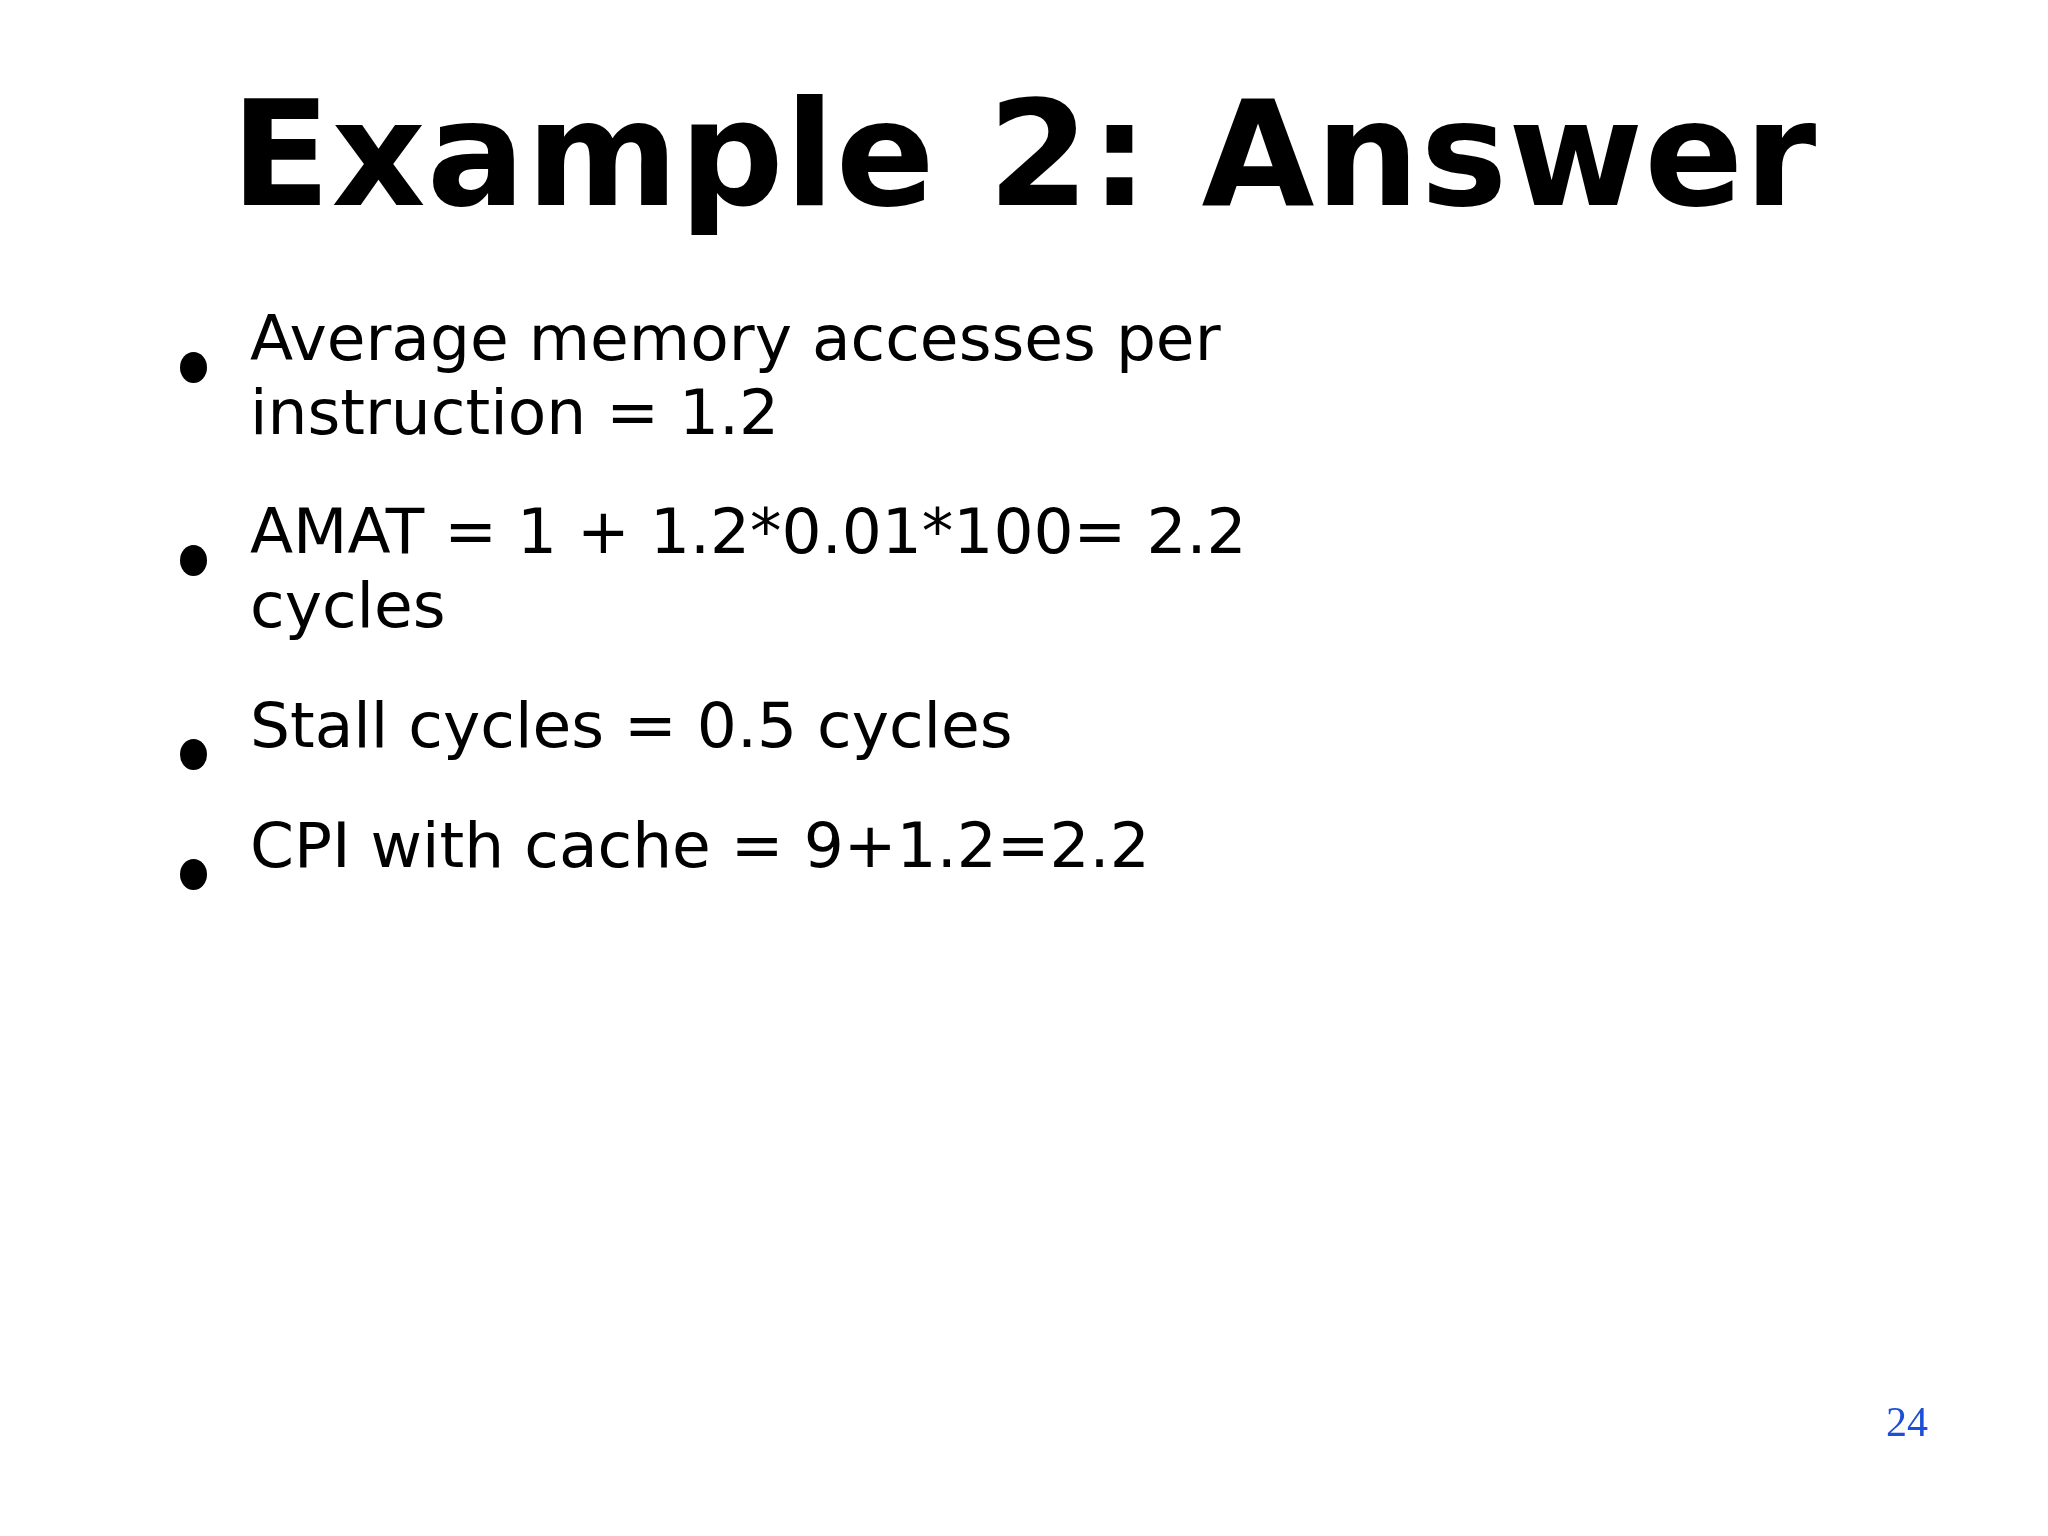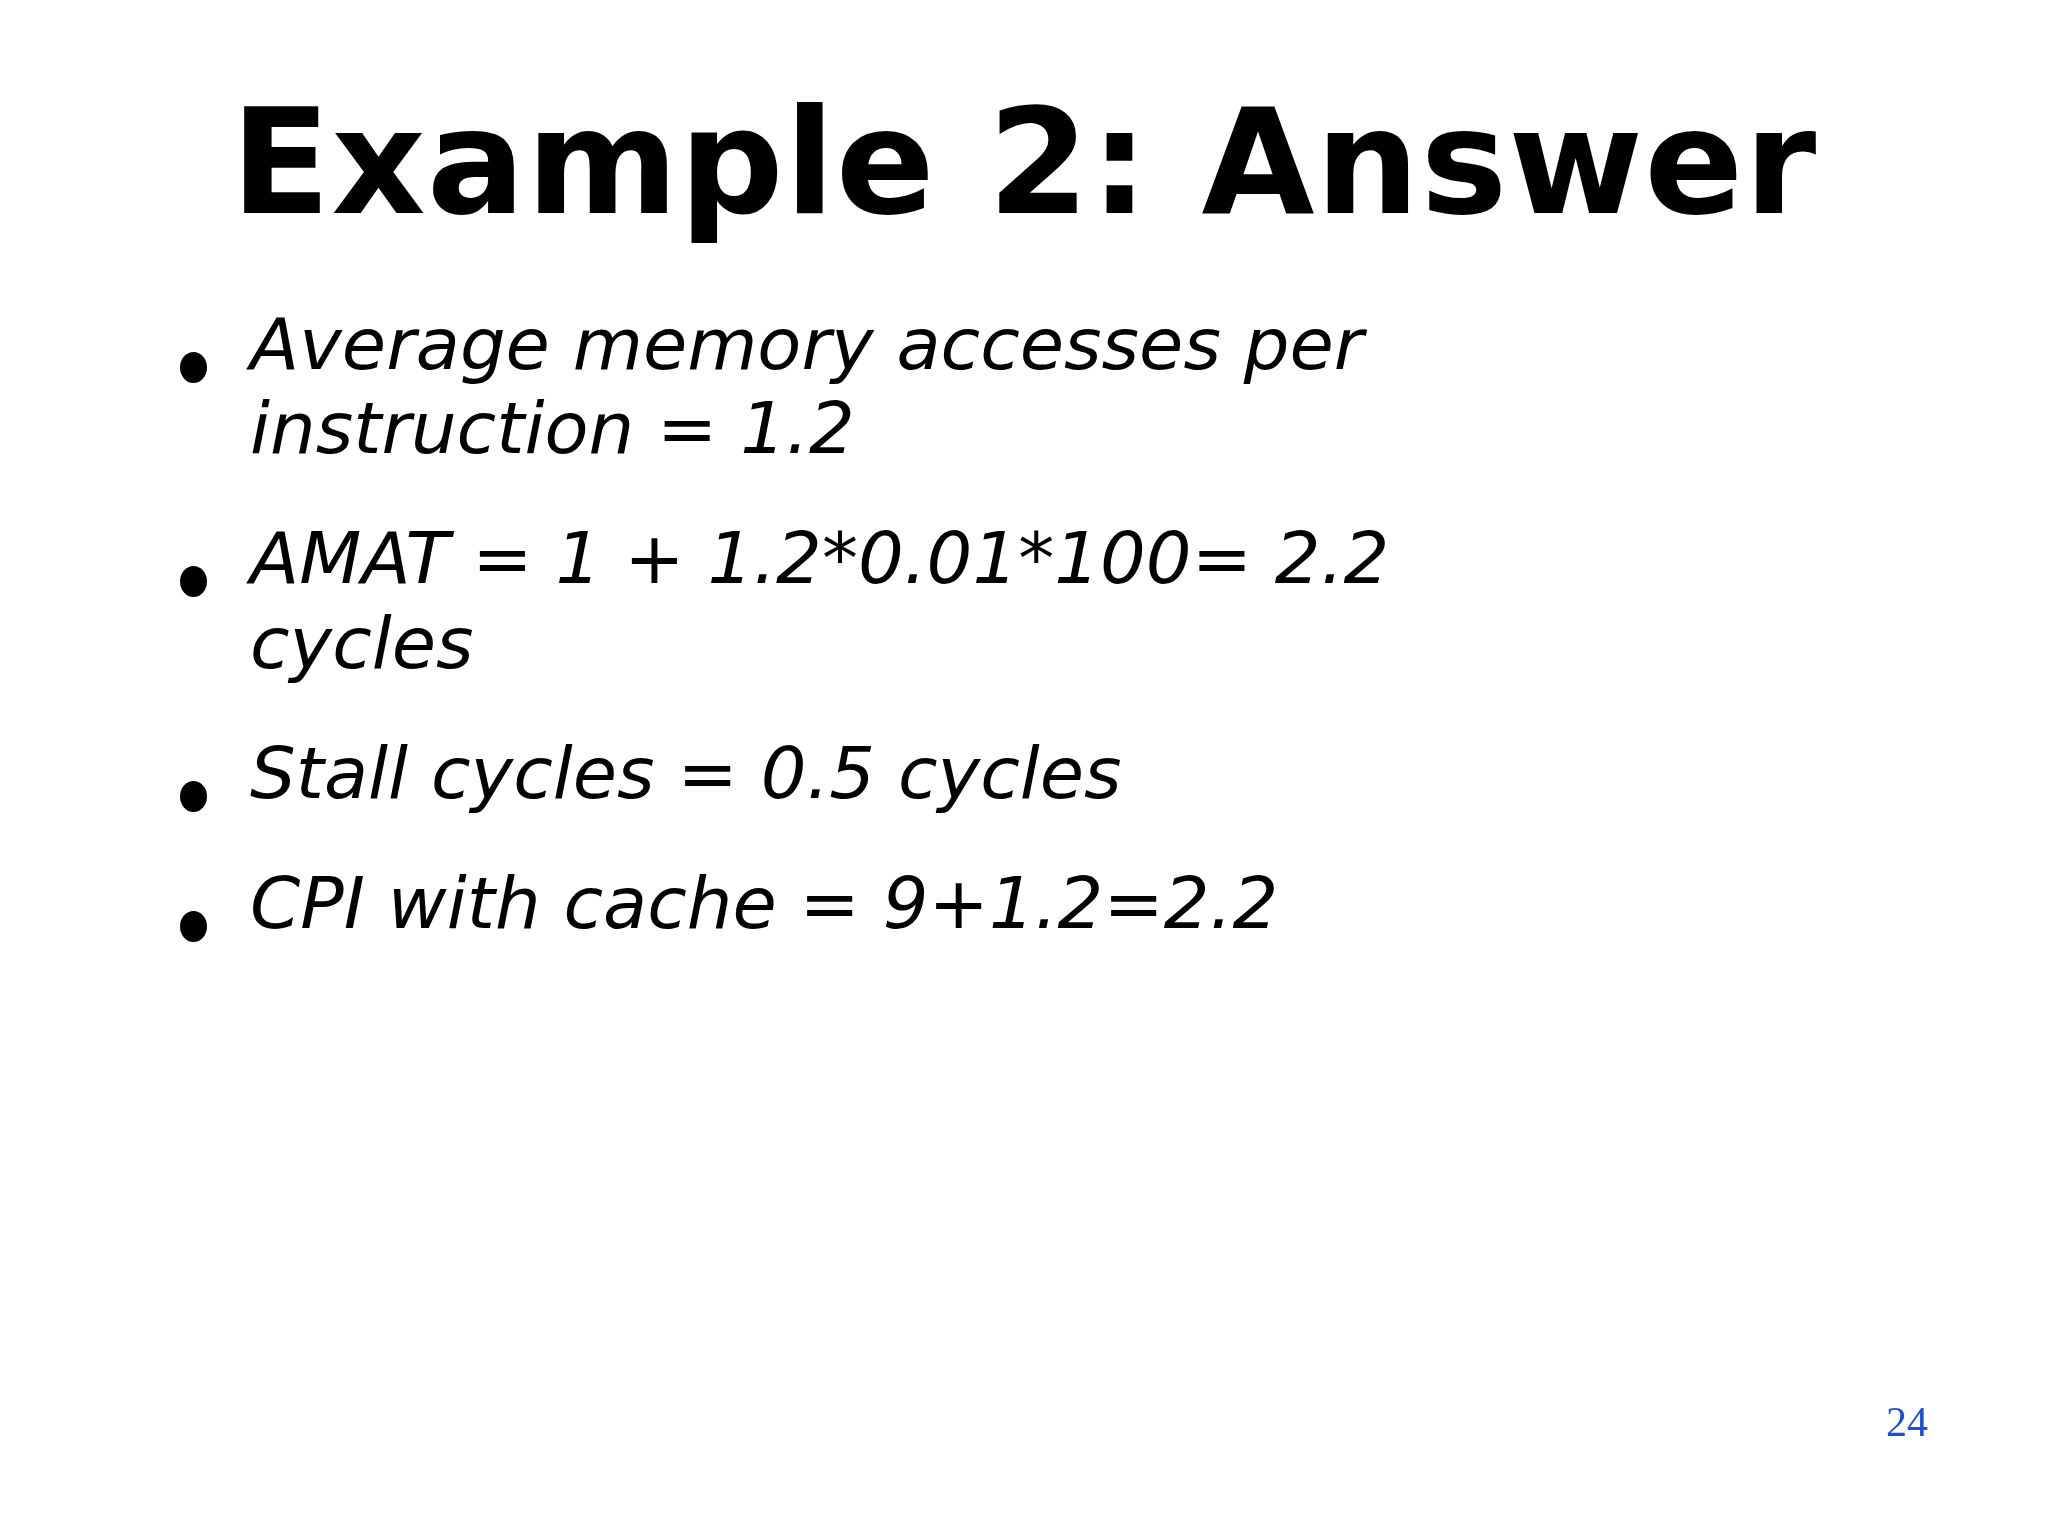--- a/index.html
+++ b/index.html
@@ -10,43 +10,42 @@
   .slide {
     position: relative;
     width: 2048px;
     height: 1536px;
     background: #ffffff;
     color: #000000;
     font-family: "DejaVu Sans", sans-serif;
     overflow: hidden;
   }
   .title {
-    margin: 8px;
+    margin: 0;
     padding-top: 78px;
     text-align: center;
     font-size: 146px;
     font-weight: bold;
     letter-spacing: 1px;
     line-height: 1.05;
   }
   .bullets {
     position: absolute;
     top: 302px;
     left: 178px;
     right: 50px;
   }
   .bullet {
     position: relative;
     padding-left: 72px;
     margin-bottom: 46px;
-    font-size: 72px;
+    font-size: 63px;
     line-height: 1.17;
     font-weight: normal;
     white-space: nowrap;
-    font-style: italic;
   }
   .bullet .dot {
     position: absolute;
     left: 2px;
     top: 50px;
     width: 27px;
     height: 31px;
     background: #000000;
     border-radius: 50%;
   }

